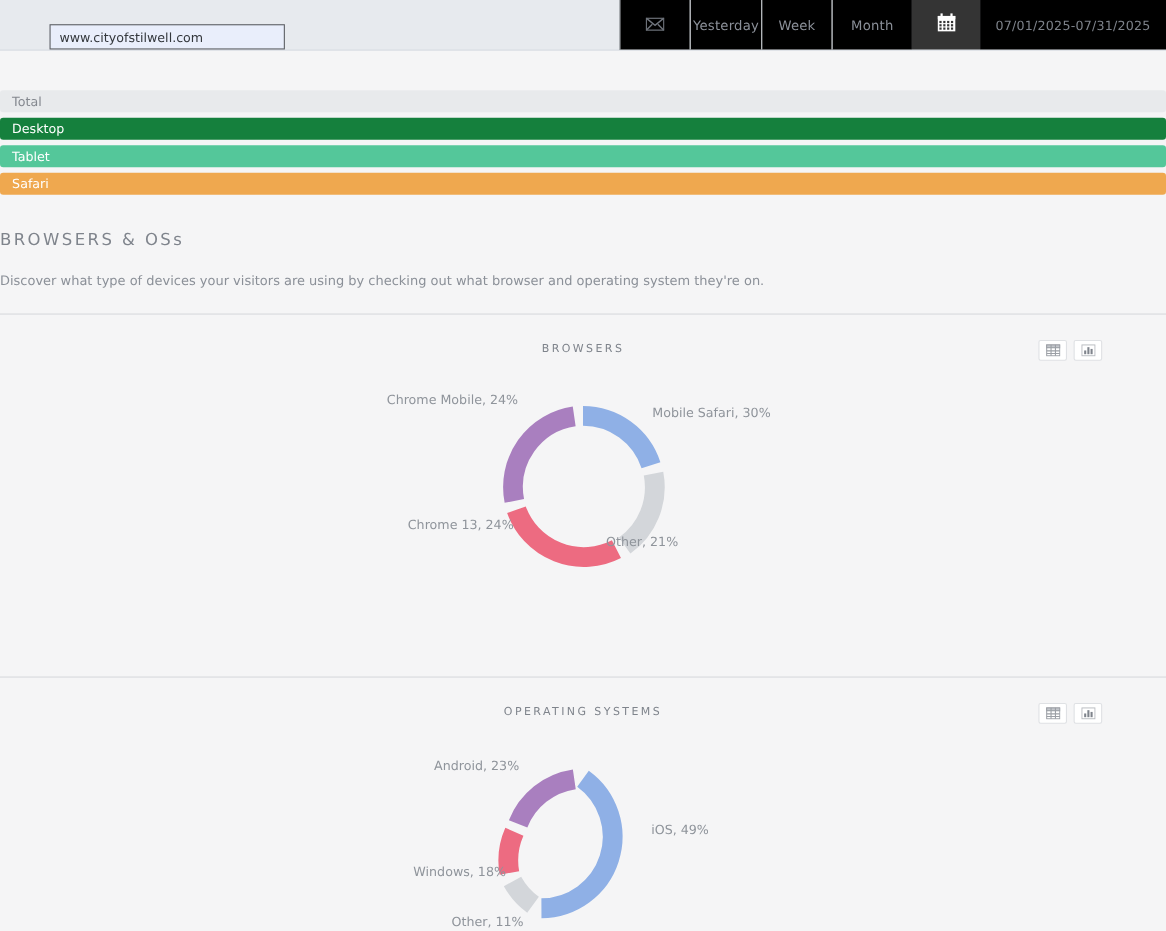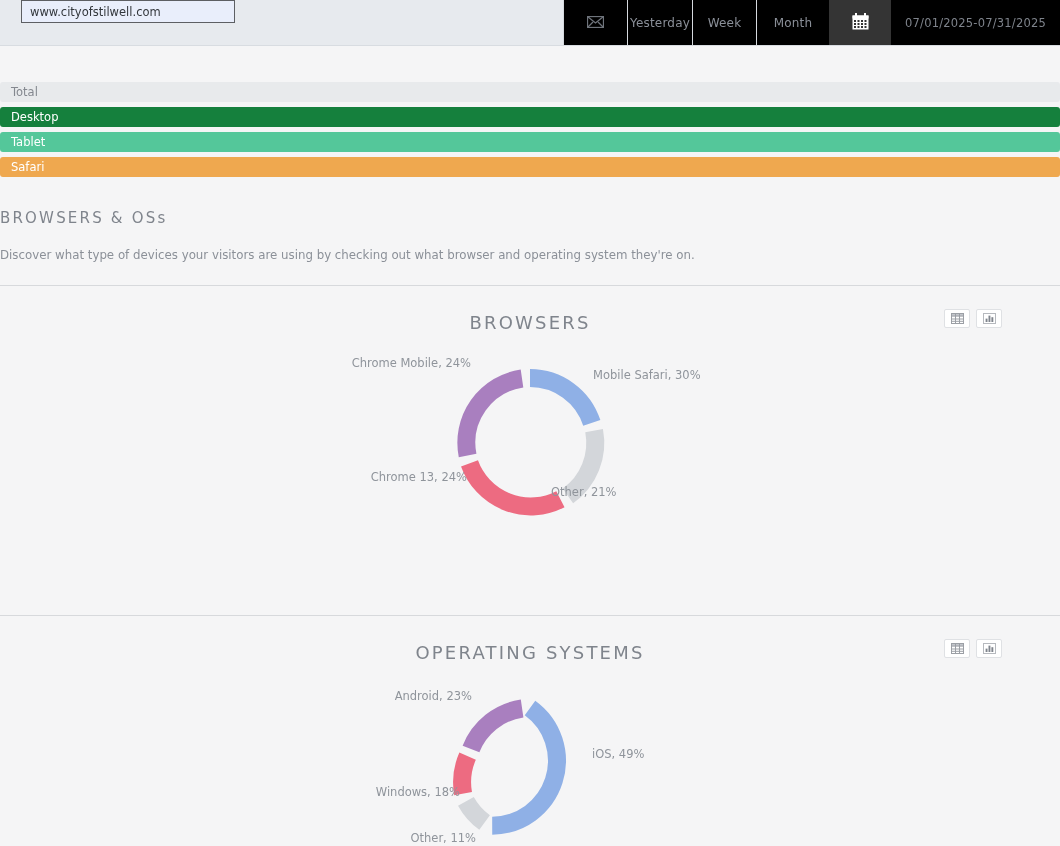--- a/index.html
+++ b/index.html
@@ -18,22 +18,23 @@
     height: 46px;
     width: 1060px;
     background: #e7eaee;
     display: flex;
     align-items: stretch;
     border-bottom: 1px solid #d8dce1;
   }
   .topbar-left {
     flex: 1 1 auto;
     display: flex;
-    align-items: flex-start;
+    align-items: flex-end;
     padding-left: 21px;
+    margin-left: 24px;
   }
   .url-input {
     width: 214px;
     height: 23px;
     background: #e9eefb;
     border: 1px solid #5d5f63;
     font-family: "DejaVu Sans", sans-serif;
     font-size: 11.5px;
     color: #33373c;
     padding: 0 0 0 8px;
@@ -118,21 +119,21 @@
   }
 
   
   .section { position: relative; width: 1060px; }
   .section-head {
     position: relative;
     height: 54px;
   }
   .section-title {
     text-align: center;
-    font-size: 18px;
+    font-size: 10px;
     letter-spacing: 2.2px;
     color: #7f848c;
     padding-top: 26px;
     font-family: "DejaVu Sans", sans-serif;
   }
   .view-toggle {
     position: absolute;
     right: 58px;
     top: 23px;
     display: flex;

